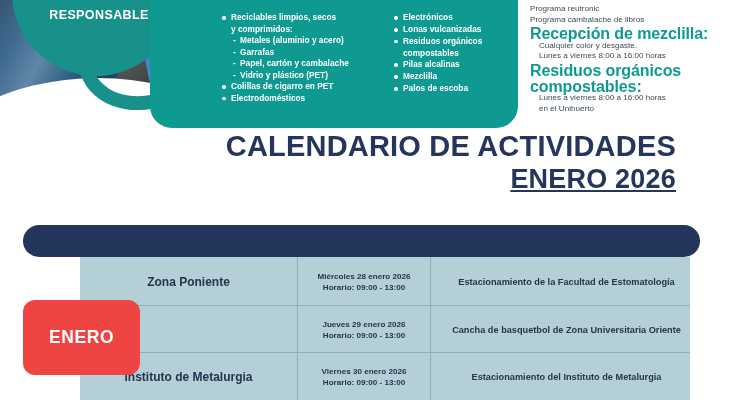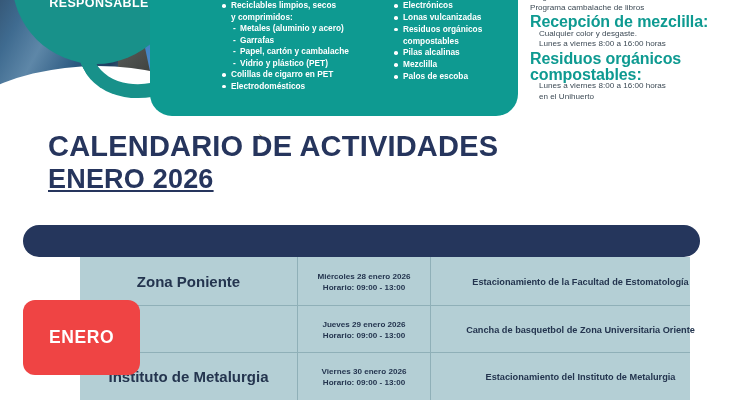--- a/index.html
+++ b/index.html
@@ -4,21 +4,21 @@
 <style>
   html,body{margin:0;padding:0;}
   body{
     width:735px;height:400px;overflow:hidden;position:relative;
     background:#ffffff;
     font-family:"Liberation Sans","DejaVu Sans",sans-serif;
   }
   .stage{position:absolute;left:0;top:0;width:735px;height:400px;overflow:hidden;}
 
   
-  .banner{position:absolute;left:0;top:0;width:735px;height:118px;}
+  .banner{position:absolute;left:0;top:12px;width:735px;height:118px;}
 
   
   .photo{
     position:absolute;left:0;top:-42px;width:262px;height:190px;
     background:
       radial-gradient(circle at 18% 74%, #d8c21e 0 7px, transparent 8px),
       radial-gradient(circle at 28% 86%, #2f6f3a 0 8px, transparent 9px),
       radial-gradient(circle at 8% 88%, #c7b418 0 8px, transparent 9px),
       radial-gradient(circle at 38% 76%, #7d7d6a 0 8px, transparent 9px),
       radial-gradient(circle at 46% 88%, #d9c84a 0 8px, transparent 9px),
@@ -93,22 +93,22 @@
     font-size:8.1px;line-height:10.6px;color:#3d4a55;
   }
   .info .h{
     color:#0e9a91;font-weight:bold;font-size:16px;line-height:13.6px;
     letter-spacing:-.1px;margin-top:2px;
   }
   .info .ln{padding-left:9px;}
 
   
   .title-wrap{
-    position:absolute;left:0;top:130px;width:676px;text-align:left;
-    color:#26355d;font-weight:bold;padding-left:48px;
+    position:absolute;left:0;top:130px;width:676px;text-align:right;
+    color:#26355d;font-weight:bold;
   }
   .title-1{font-size:29px;line-height:33px;letter-spacing:.2px;}
   .title-2{font-size:27px;line-height:32px;letter-spacing:.2px;text-decoration:underline;}
 
   
   .tbl-head{
     position:absolute;left:23px;top:225px;width:677px;height:32px;
     background:#25365c;border-radius:16px;
   }
   .tbl-body{
@@ -124,23 +124,23 @@
 
   .row{position:absolute;left:0;width:610px;height:47px;}
   .row.r1{top:1px;}
   .row.r2{top:49px;}
   .row.r3{top:96px;}
   .cell{
     position:absolute;top:0;height:47px;
     display:flex;align-items:center;justify-content:center;
     color:#24354f;font-weight:bold;text-align:center;
   }
-  .cell.c-zone{left:0;width:217px;font-size:15px;}
+  .cell.c-zone{left:0;width:217px;font-size:12px;}
   .cell.c-date{left:218px;width:132px;font-size:8.1px;line-height:11px;}
-  .cell.c-place{left:371px;width:259px;font-size:9.2px;padding:0 6px;box-sizing:border-box;}
+  .cell.c-place{left:357px;width:259px;font-size:9.2px;padding:0 6px;box-sizing:border-box;}
   .c-date span{display:block;}
 
   .month-badge{
     position:absolute;left:23px;top:300px;width:117px;height:75px;
     background:#ef4444;border-radius:12px;
     display:flex;align-items:center;justify-content:center;
     color:#ffffff;font-weight:bold;font-size:17.5px;letter-spacing:.6px;
   }
 </style>
 </head>

